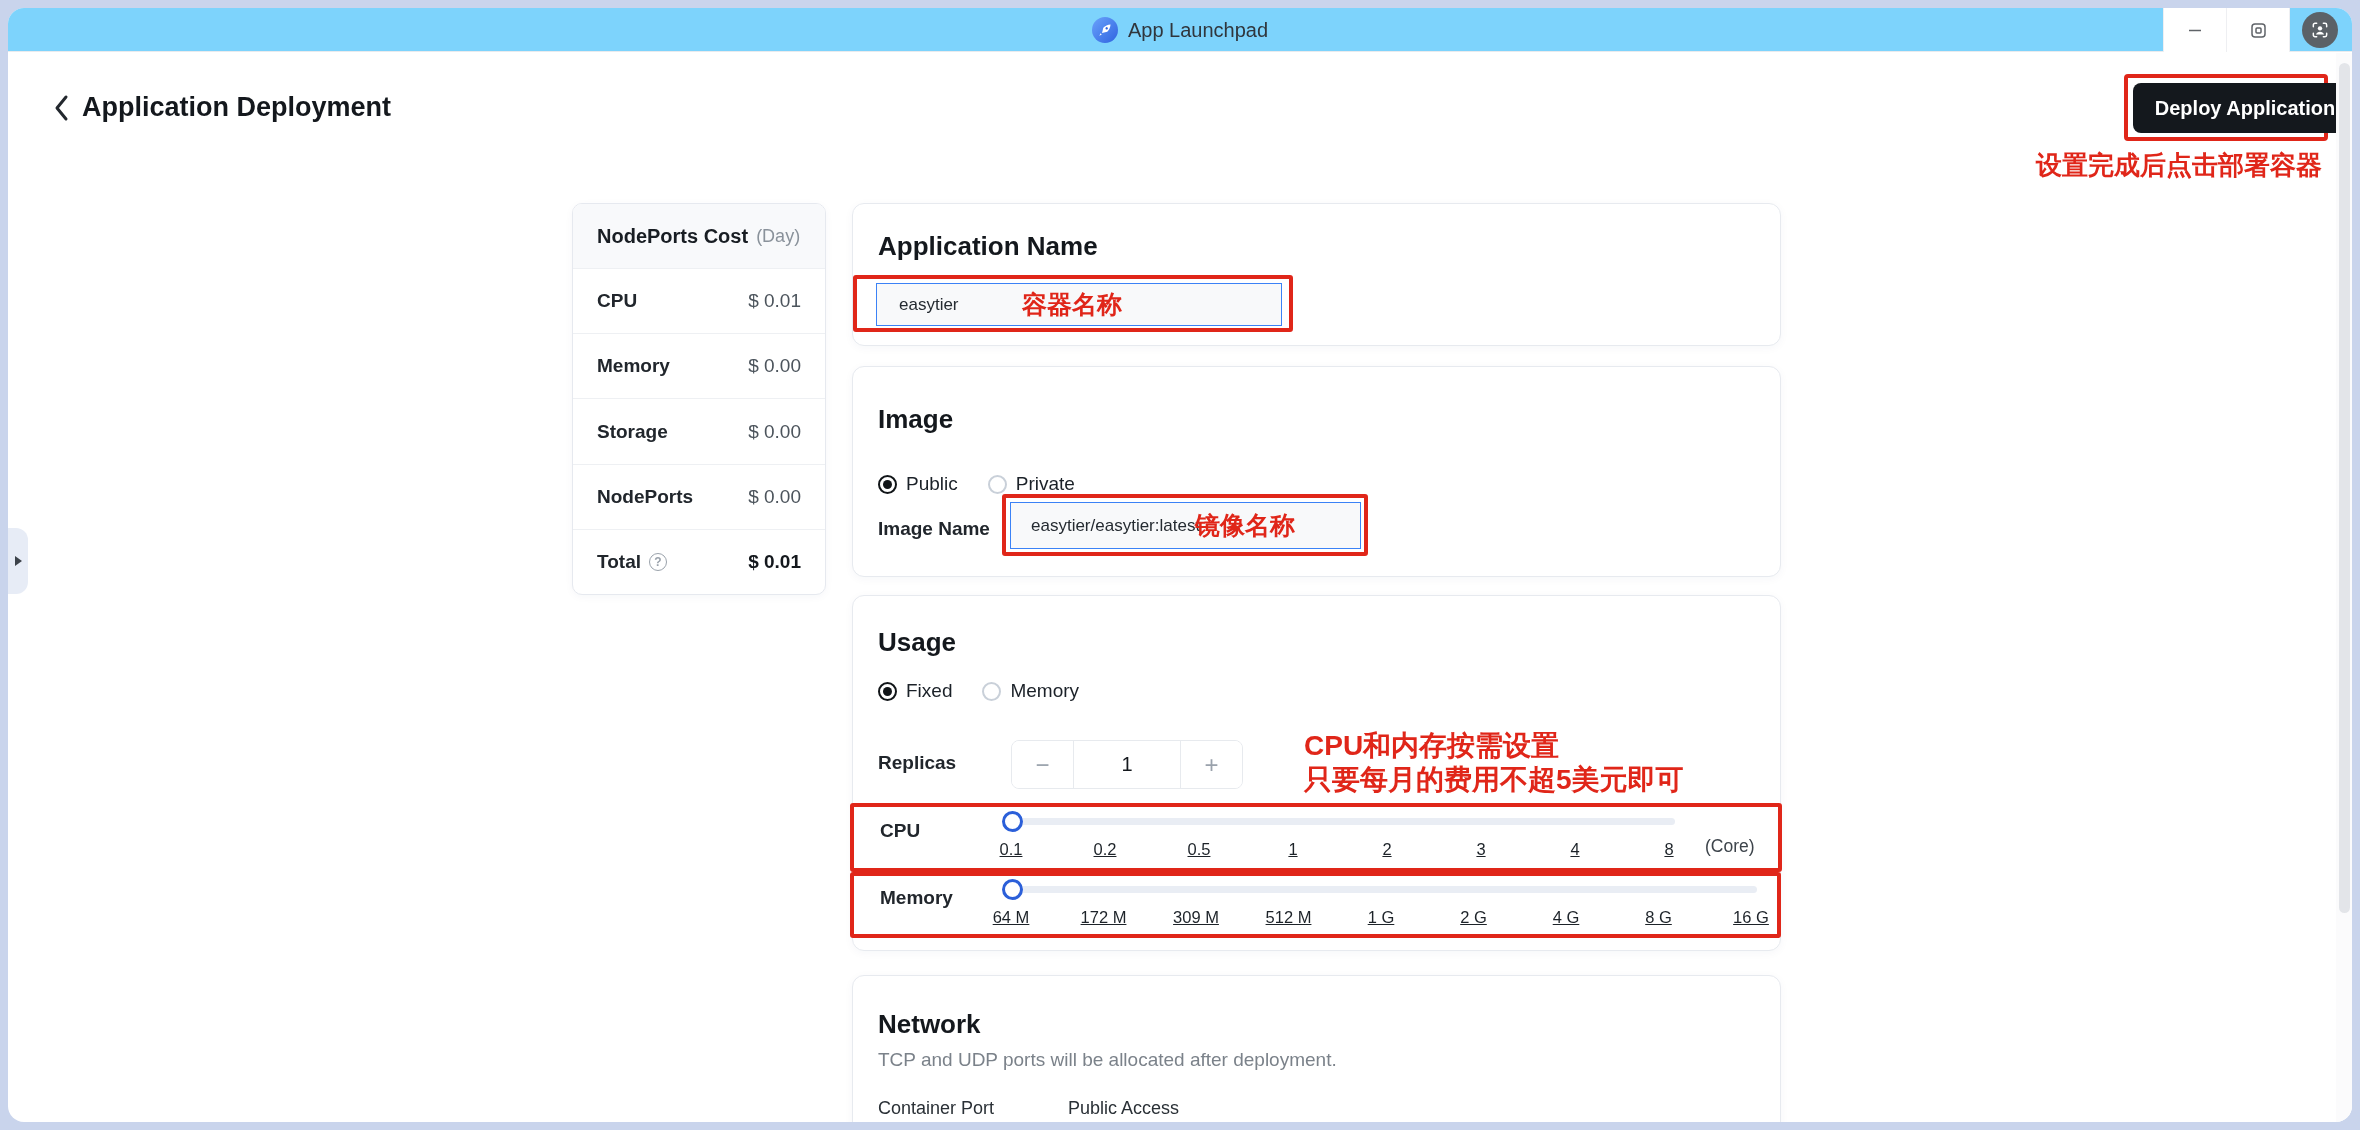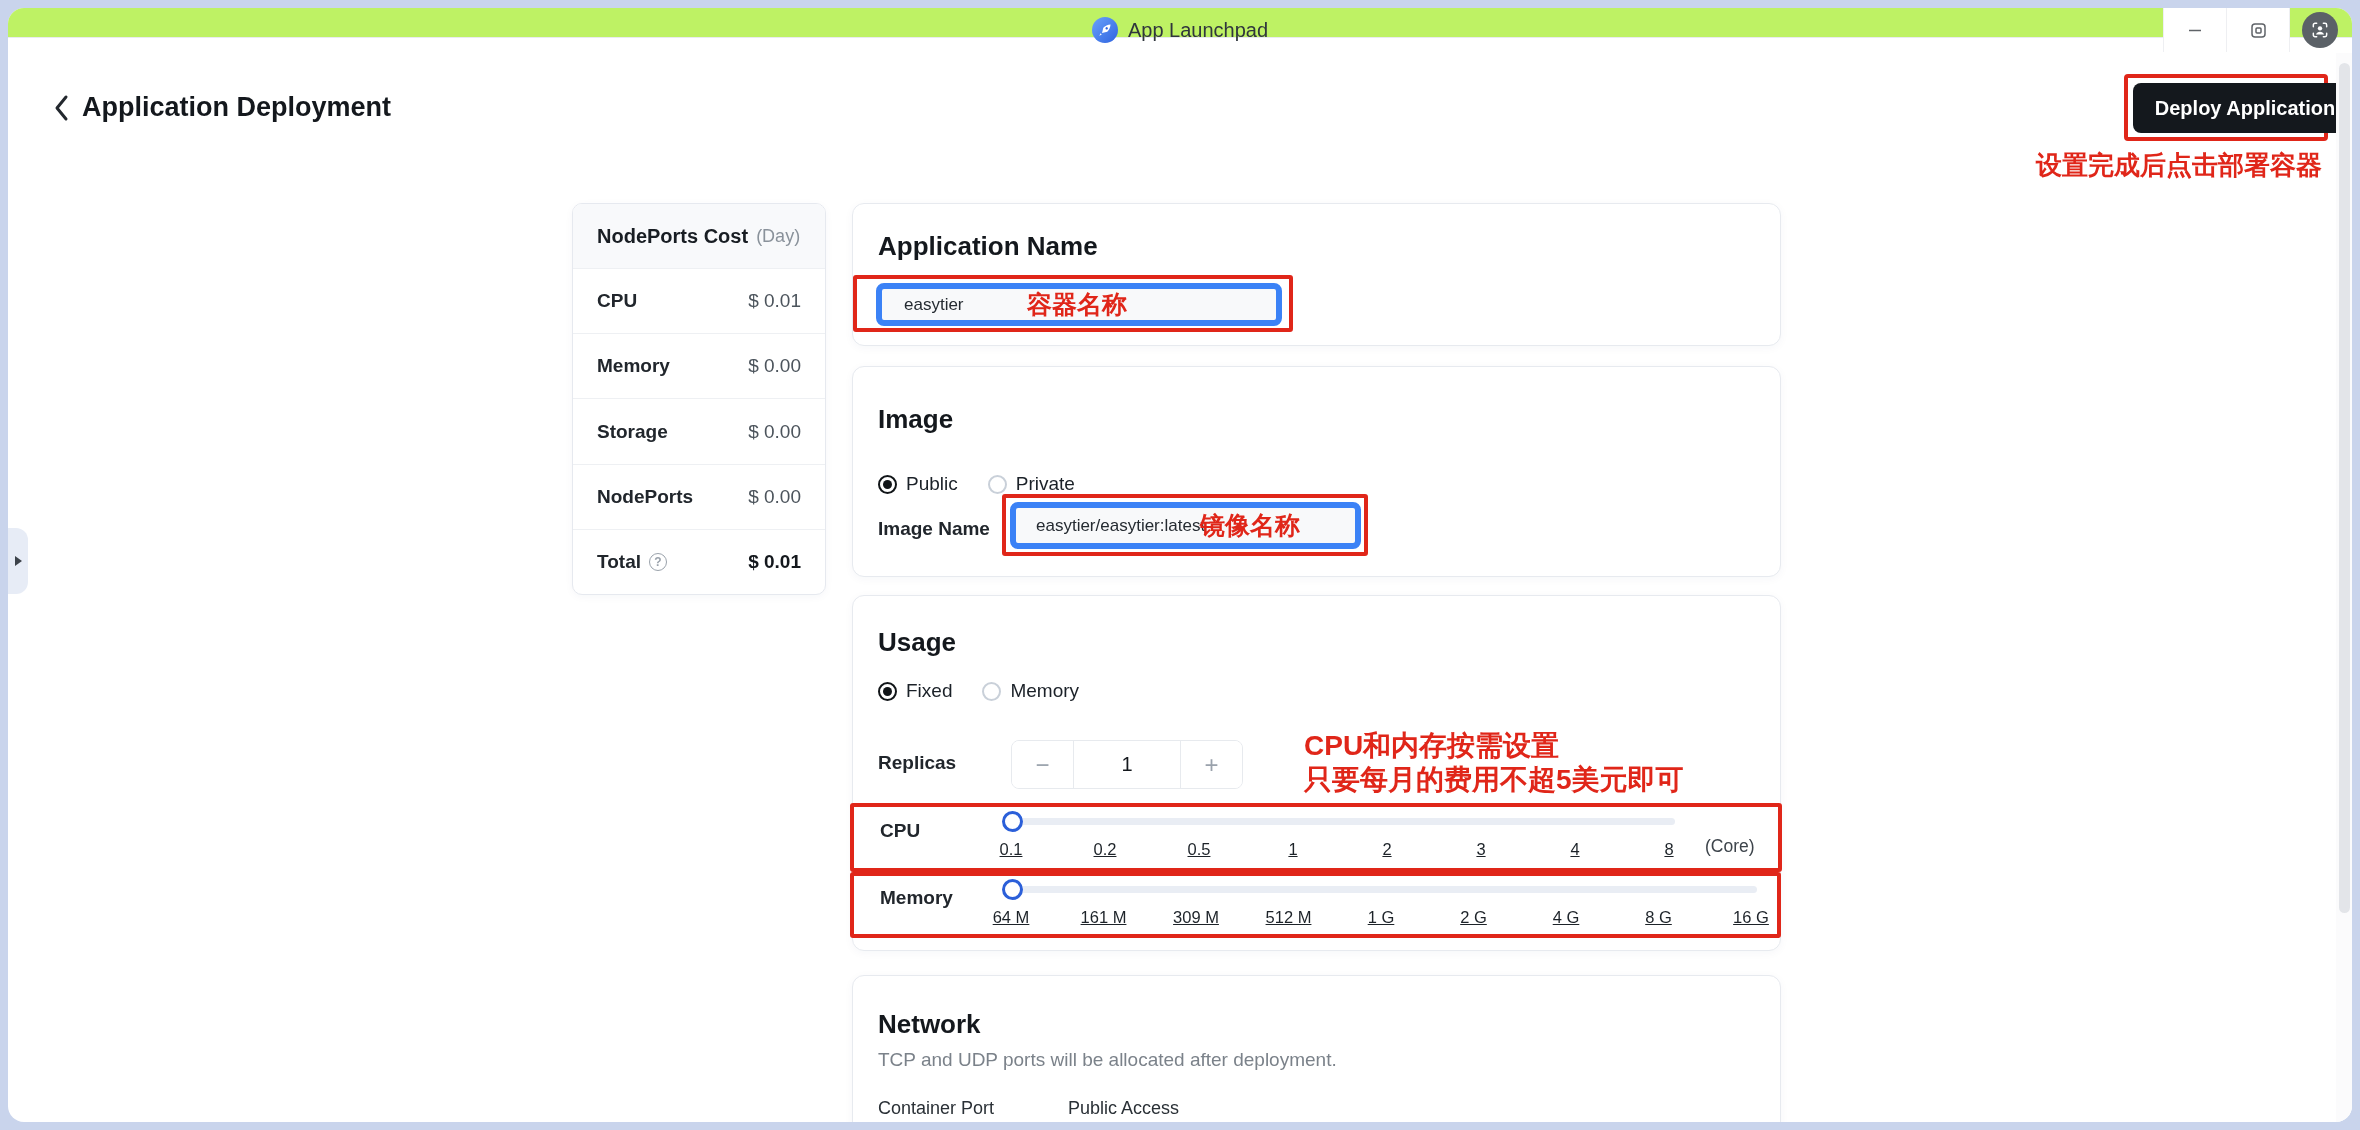--- a/index.html
+++ b/index.html
@@ -9,22 +9,22 @@
     background:#c9d4ec;
     position:relative; overflow:hidden;
     color:#141a21;
   }
   .window {
     position:absolute; left:8px; top:8px; width:2344px; height:1114px;
     background:#ffffff; border-radius:16px; overflow:hidden;
   }
   
   .titlebar {
-    position:absolute; left:0; top:0; width:100%; height:30px;
-    background:#bef264; border-bottom:1px solid #e9ebee;
+    position:absolute; left:0; top:0; width:100%; height:44px;
+    background:#7dd3fc; border-bottom:1px solid #e9ebee;
   }
   .titlebar-center {
     position:absolute; left:0; right:0; top:0; height:44px;
     display:flex; align-items:center; justify-content:center; gap:10px;
   }
   .app-title { font-size:20px; color:#30363d; font-weight:500; }
   .tb-controls { position:absolute; right:0; top:0; height:44px; display:flex; align-items:center; }
   .tb-sep { width:1px; height:44px; background:#eeeff2; }
   .tb-btn { width:62px; height:44px; display:flex; align-items:center; justify-content:center; background:#fff; border:none; cursor:pointer; }
   .avatar-btn {
@@ -78,21 +78,21 @@
   .card-3 { top:587px; height:356px; }
   .card-4 { top:967px; height:200px; }
   .card h2 { position:absolute; left:25px; font-size:26px; font-weight:700; color:#14181d; }
   .card-1 h2 { top:27px; } .card-2 h2 { top:37px; } .card-3 h2 { top:31px; } .card-4 h2 { top:33px; }
   .redbox { position:absolute; border:4px solid #e02619; border-radius:3px; }
   .rb-appname { left:0px; top:71px; width:440px; height:57px; }
   .rb-imagename { left:149px; top:127px; width:366px; height:62px; }
   .rb-cpu { left:-3px; top:207px; width:932px; height:69px; }
   .rb-mem { left:-3px; top:276px; width:931px; height:66px; }
   .text-input {
-    position:absolute; background:#f8f9fa; border:6px solid #3b82f6; border-radius:8px;
+    position:absolute; background:#f8f9fa; border:1px solid #3b82f6; border-radius:0;
     font-size:17px; color:#252b31; display:flex; align-items:center; padding-left:22px;
   }
   .inp-appname { left:23px; top:79px; width:406px; height:43px; }
   .inp-imagename { left:157px; top:135px; width:351px; height:47px; padding-left:20px; }
   .inline-annot { position:absolute; top:0; height:100%; display:flex; align-items:center; font-size:25px; font-weight:700; color:#e02619; }
   .ia-appname { left:145px; }
   .ia-imagename { left:184px; }
   
   .radio-row { position:absolute; left:25px; display:flex; align-items:center; gap:30px; }
   .card-2 .radio-row { top:90px;margin-top:16px; } .card-3 .radio-row { top:84px; }
@@ -307,21 +307,21 @@
     </div>
     <span class="core-unit">(Core)</span>
 
     <div class="redbox rb-mem" style="border-color: rgb(224, 38, 25);"></div>
     <span class="slider-label-mem">Memory</span>
     <div class="slider slider-mem">
       <div class="track"></div>
       <div class="thumb" style="border-color: rgb(43, 95, 217);"></div>
       <div class="ticks">
           <span class="tick" style="left: 0%;">64 M</span>
-          <span class="tick" style="left: 12.5%;">161 M</span>
+          <span class="tick" style="left: 12.5%;">172 M</span>
           <span class="tick" style="left: 25%;">309 M</span>
           <span class="tick" style="left: 37.5%;">512 M</span>
           <span class="tick" style="left: 50%;">1 G</span>
           <span class="tick" style="left: 62.5%;">2 G</span>
           <span class="tick" style="left: 75%;">4 G</span>
           <span class="tick" style="left: 87.5%;">8 G</span>
           <span class="tick" style="left: 100%;">16 G</span>
         </div>
     </div>
   </section>

